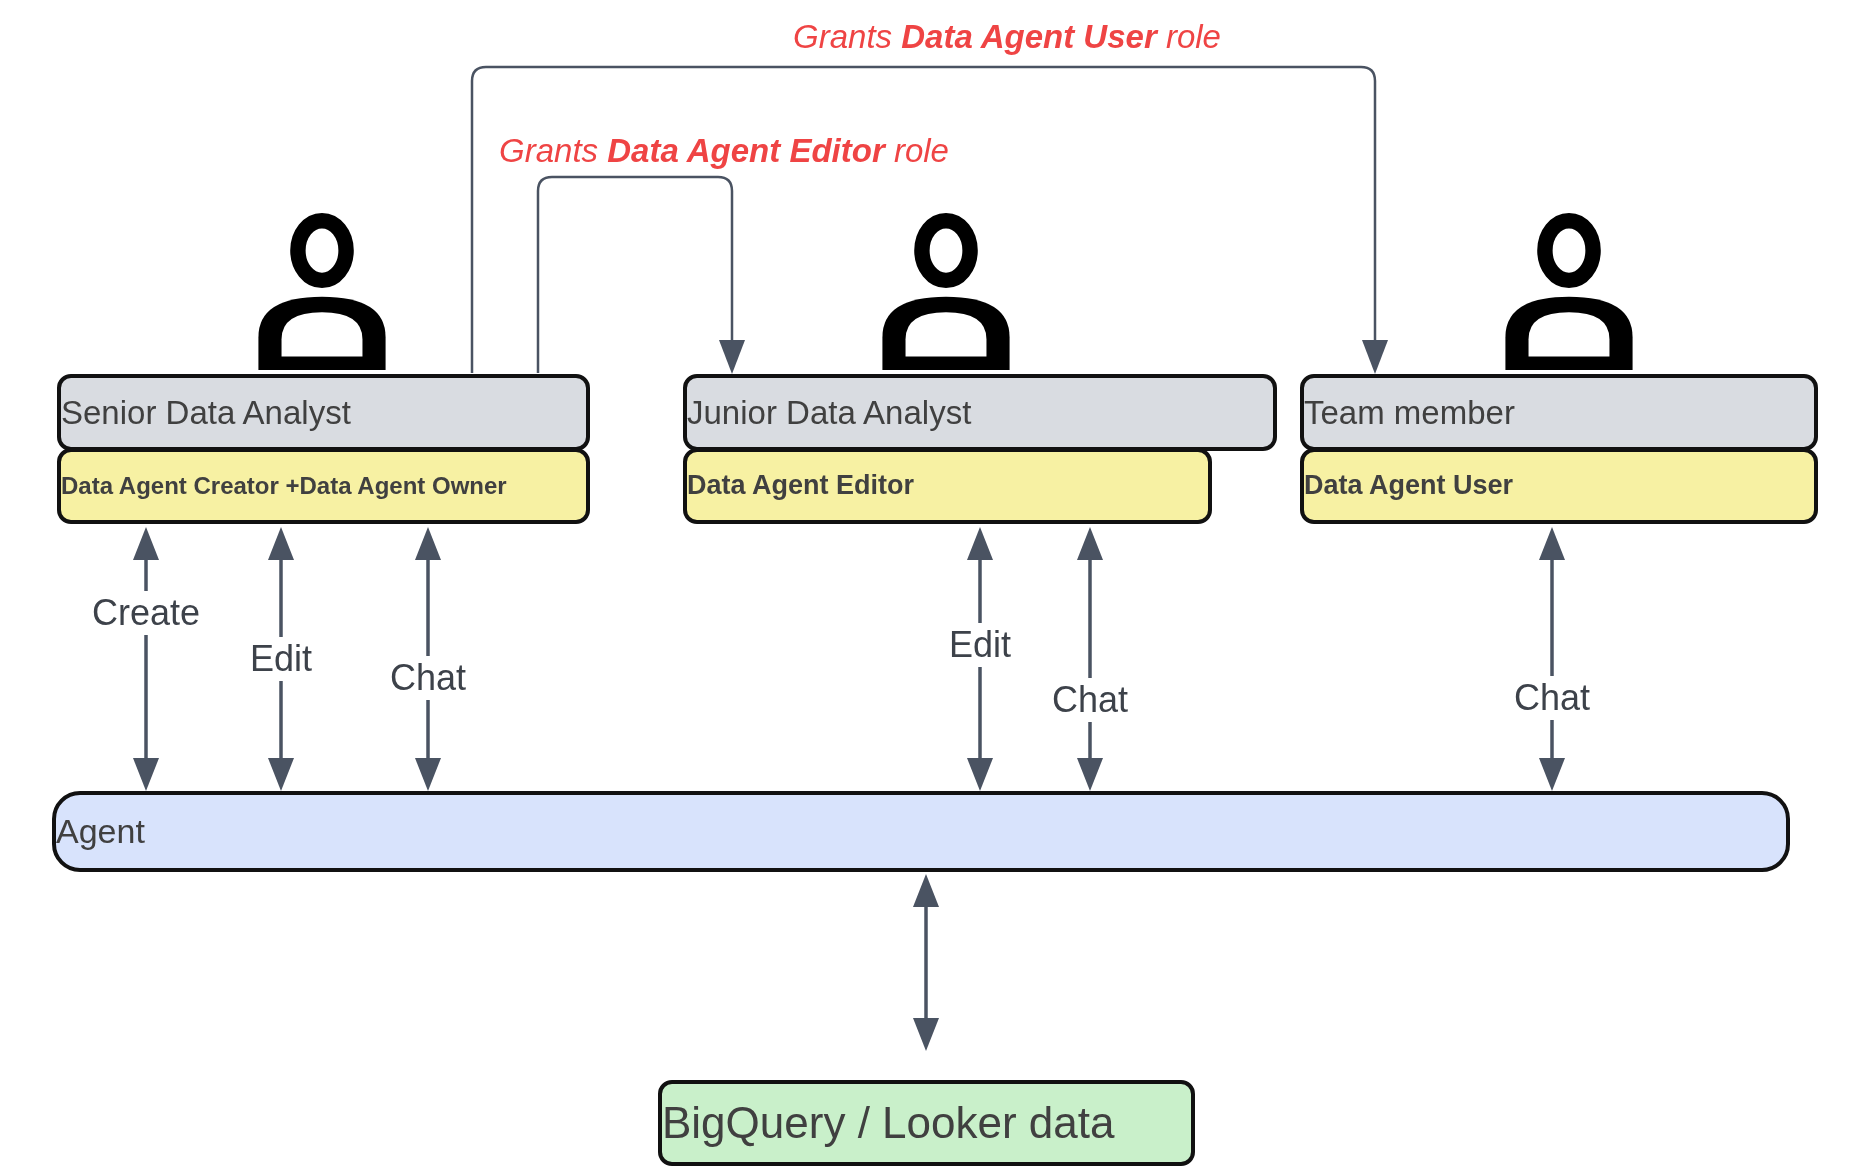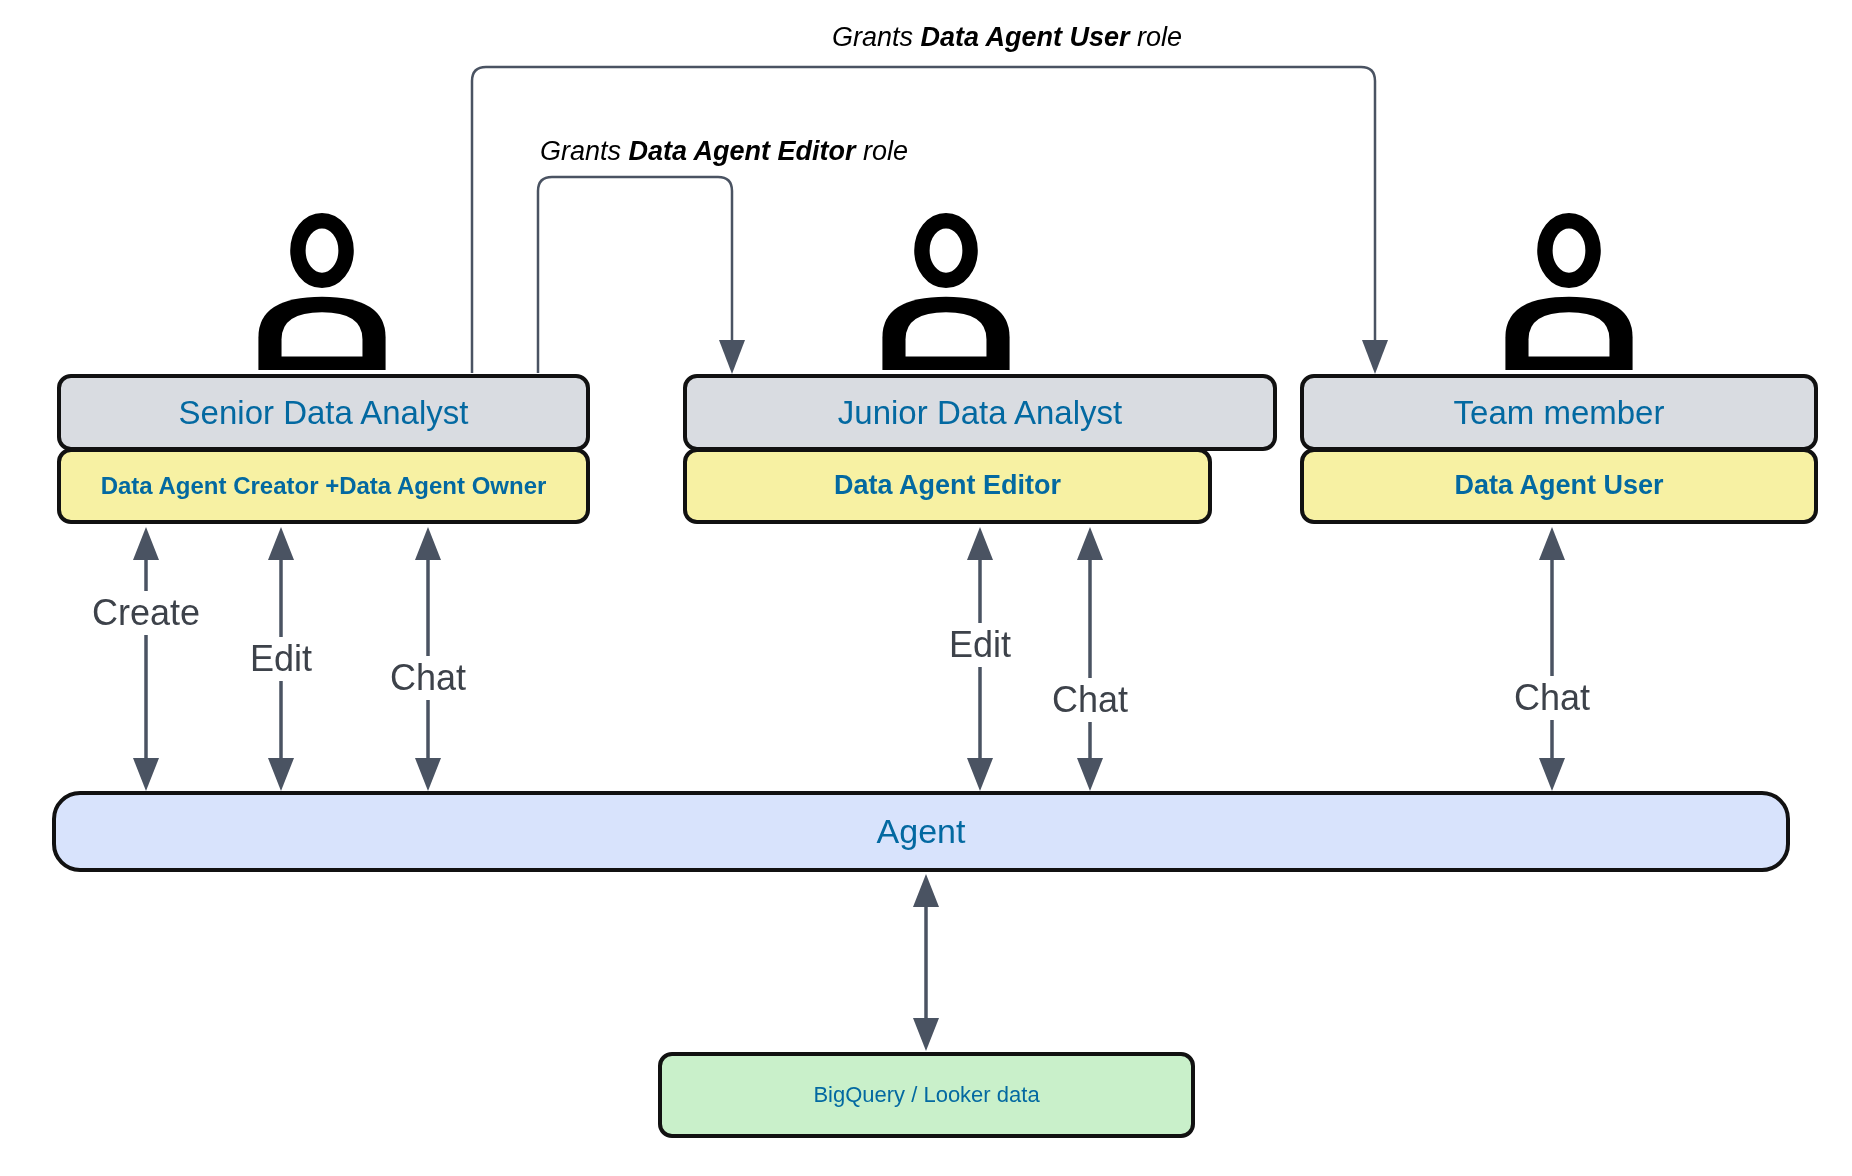--- a/index.html
+++ b/index.html
@@ -3,33 +3,33 @@
 <meta charset="utf-8">
 <style>
   html,body{margin:0;padding:0;background:#ffffff;}
   #canvas{
     position:relative;width:1852px;height:1176px;background:#ffffff;
     font-family:"Liberation Sans", sans-serif;overflow:hidden;
   }
   #wires{position:absolute;left:0;top:0;z-index:1;}
   .node{
     position:absolute;box-sizing:border-box;border:4px solid #111111;
-    border-radius:14px;display:flex;align-items:center;justify-content:center;
-    text-align:center;z-index:2;color:#0369a1;
+    border-radius:14px;display:flex;align-items:center;justify-content:flex-start;
+    text-align:center;z-index:2;color:#404040;
   }
   .title-box{background:#d9dce1;font-size:33px;}
   .role-box{background:#f7f1a3;font-weight:bold;flex-direction:row;line-height:1.25;}
   .role-box.small{font-size:24px;}
   .role-box.big{font-size:27px;}
   .agent-bar{background:#d8e3fc;font-size:34px;}
-  .data-box{background:#c9f0ca;font-size:22px;}
+  .data-box{background:#c9f0ca;font-size:44px;margin-top:28px;}
   .person{position:absolute;width:160px;height:158px;z-index:2;}
   .grant-label{
     position:absolute;transform:translate(-50%,-50%);white-space:nowrap;
-    font-style:italic;font-size:27px;color:#000000;z-index:3;
+    font-style:italic;font-size:33px;color:#ef4444;z-index:3;
   }
   .grant-label b{font-weight:bold;}
   .action-label{
     position:absolute;transform:translate(-50%,-50%);white-space:nowrap;
     font-size:36px;color:#3d424a;background:#ffffff;padding:1px 6px;z-index:3;
   }
 </style>
 </head>
 <body>
 

